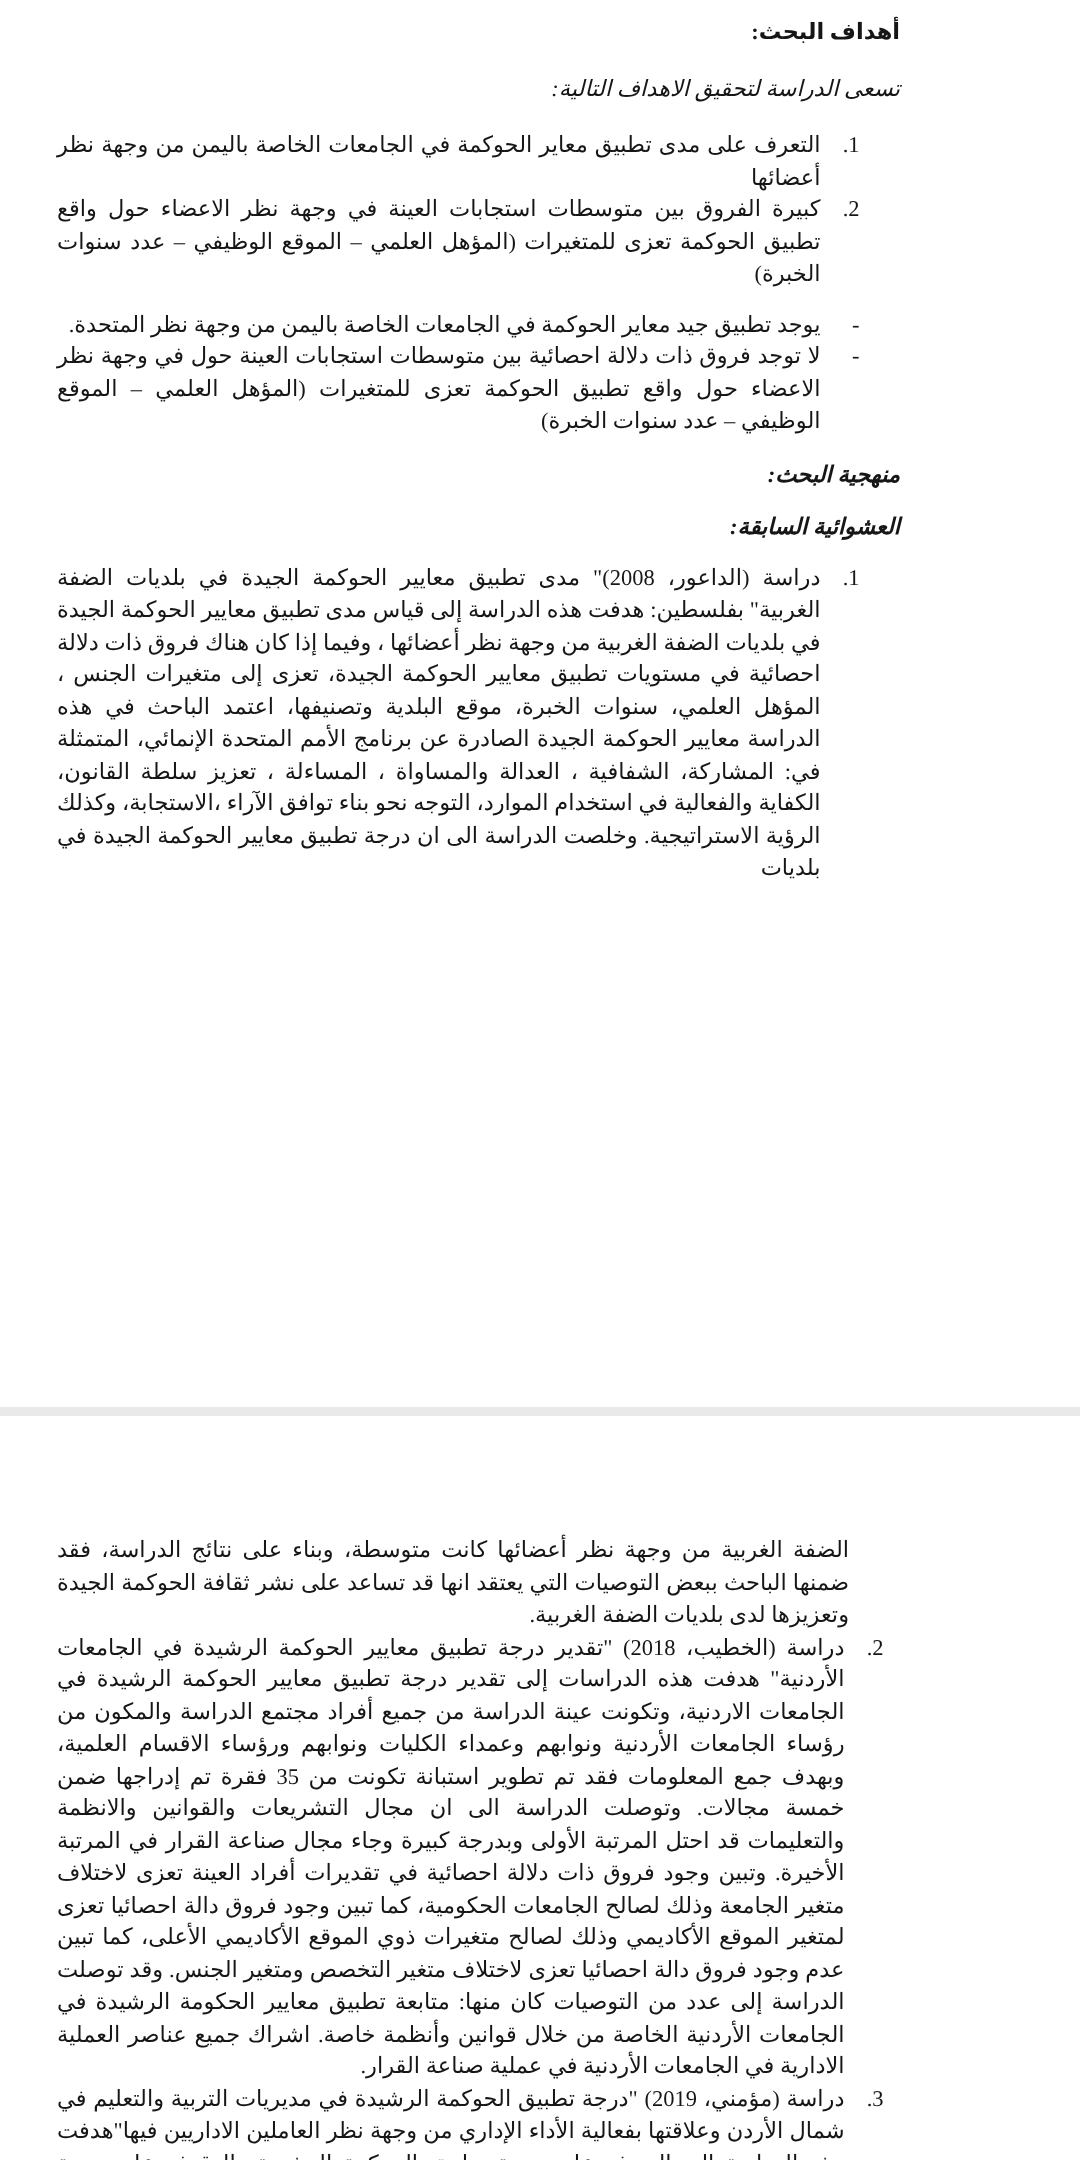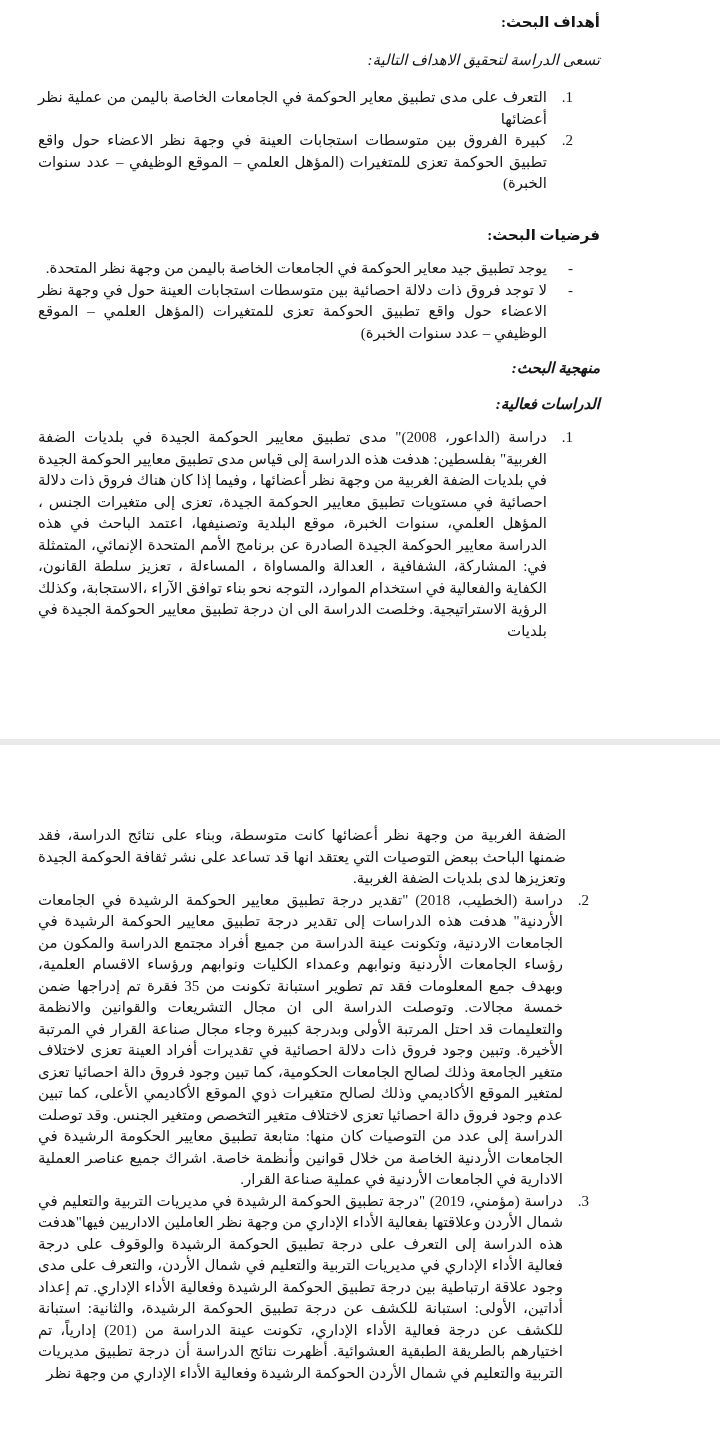--- a/index.html
+++ b/index.html
@@ -4,21 +4,21 @@
 <style>
   * { margin:0; padding:0; box-sizing:border-box; }
   html,body { background:#ffffff; }
   #screen {
     position:relative; width:720px; height:1440px; overflow:hidden;
     background:#ffffff; direction:rtl;
     font-family:"Liberation Serif","DejaVu Sans",serif;
     font-size:15px; line-height:21.5px; color:#161616;
   }
   .page { background:#ffffff; overflow:hidden; direction:rtl; text-align:justify; }
-  .page-1 { height:739px; padding:12px 120px 0 38px; }
+  .page-1 { height:938px; padding:12px 120px 0 38px; }
   .page-break-band { height:6px; width:720px; background:#e9e9e9; }
   .page-2 { height:655px; padding:80px 104px 0 38px; }
   .doc-heading { font-weight:700; text-align:right; }
   .mt-intro  { margin-top:16px; }
   .mt-list   { margin-top:16px; }
   .mt-sec    { margin-top:30px; }
   .mt-body   { margin-top:12px; }
   .mt-head   { margin-top:14px;font-style:italic; }
   .para { text-align:justify;font-style:italic; }
   .list { margin-right:27px; }
@@ -34,45 +34,44 @@
 
   <div class="page page-1">
 
     <div class="doc-heading">أهداف البحث:</div>
 
     <div class="para mt-intro">تسعى الدراسة لتحقيق الاهداف التالية:</div>
 
     <div class="list mt-list">
       <div class="list-item">
         <span class="list-marker">1.</span>
-        <div class="list-text">التعرف على مدى تطبيق معاير الحوكمة في الجامعات الخاصة باليمن من عملية نظر أعضائها</div>
+        <div class="list-text">التعرف على مدى تطبيق معاير الحوكمة في الجامعات الخاصة باليمن من وجهة نظر أعضائها</div>
       </div>
       <div class="list-item">
         <span class="list-marker">2.</span>
         <div class="list-text">كبيرة الفروق بين متوسطات استجابات العينة في وجهة نظر الاعضاء حول واقع تطبيق الحوكمة تعزى للمتغيرات (المؤهل العلمي – الموقع الوظيفي – عدد سنوات الخبرة)</div>
       </div>
     </div>
 
-    <div class="doc-heading mt-sec">فرضيات البحث:</div>
 
     <div class="list mt-body">
       <div class="list-item">
         <span class="list-marker">-</span>
         <div class="list-text">يوجد تطبيق جيد معاير الحوكمة في الجامعات الخاصة باليمن من وجهة نظر المتحدة.</div>
       </div>
       <div class="list-item">
         <span class="list-marker">-</span>
         <div class="list-text">لا توجد فروق ذات دلالة احصائية بين متوسطات استجابات العينة حول في وجهة نظر الاعضاء حول واقع تطبيق الحوكمة تعزى للمتغيرات (المؤهل العلمي – الموقع الوظيفي – عدد سنوات الخبرة)</div>
       </div>
     </div>
 
     <div class="doc-heading mt-head">منهجية البحث:</div>
 
 
-    <div class="doc-heading mt-head">الدراسات فعالية:</div>
+    <div class="doc-heading mt-head">العشوائية السابقة:</div>
 
     <div class="list mt-body">
       <div class="list-item">
         <span class="list-marker">1.</span>
         <div class="list-text">دراسة (الداعور، 2008)" مدى تطبيق معايير الحوكمة الجيدة في بلديات الضفة الغربية" بفلسطين: هدفت هذه الدراسة إلى قياس مدى تطبيق معايير الحوكمة الجيدة في بلديات الضفة الغربية من وجهة نظر أعضائها ، وفيما إذا كان هناك فروق ذات دلالة احصائية في مستويات تطبيق معايير الحوكمة الجيدة، تعزى إلى متغيرات الجنس ، المؤهل العلمي، سنوات الخبرة، موقع البلدية وتصنيفها، اعتمد الباحث في هذه الدراسة معايير الحوكمة الجيدة الصادرة عن برنامج الأمم المتحدة الإنمائي، المتمثلة في: المشاركة، الشفافية ، العدالة والمساواة ، المساءلة ، تعزيز سلطة القانون، الكفاية والفعالية في استخدام الموارد، التوجه نحو بناء توافق الآراء ،الاستجابة، وكذلك الرؤية الاستراتيجية. وخلصت الدراسة الى ان درجة تطبيق معايير الحوكمة الجيدة في بلديات</div>
       </div>
     </div>
 
   </div>
 

